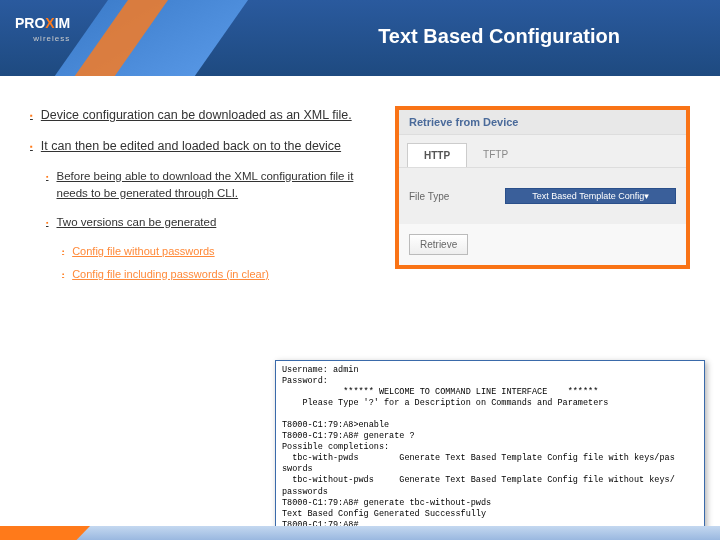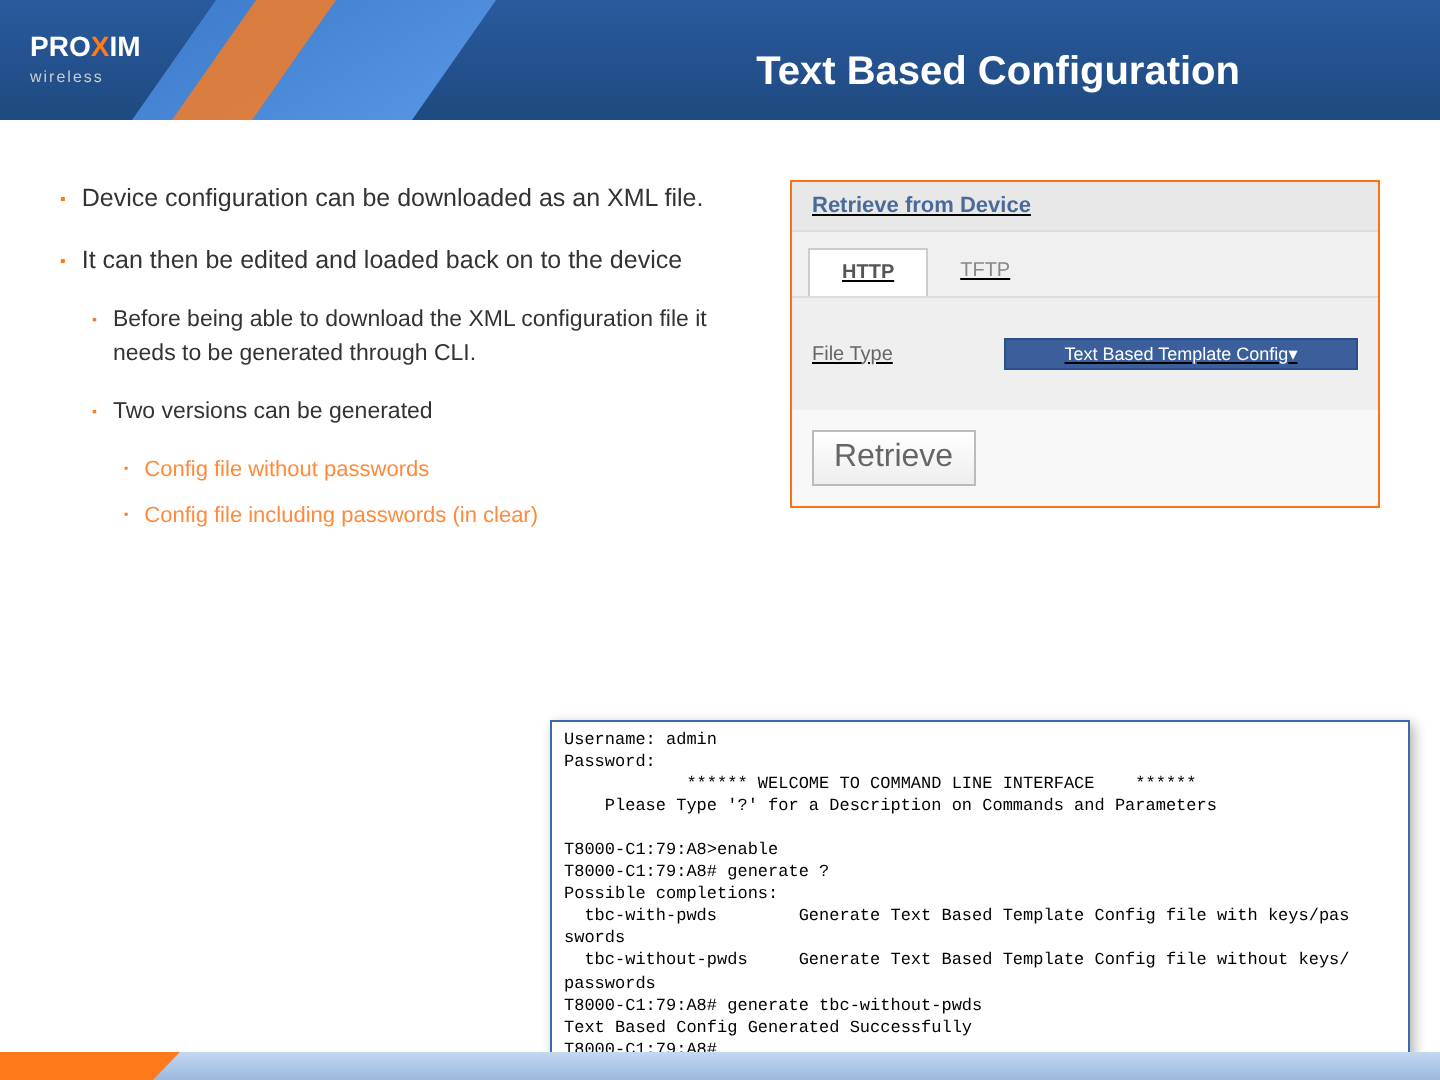--- a/index.html
+++ b/index.html
@@ -1,44 +1,44 @@
 <!DOCTYPE html>
 <html><head>
 <meta charset="utf-8">
 <style>
   * { box-sizing: border-box; margin: 0; padding: 0; }
   body { width: 720px; height: 540px; font-family: Arial, sans-serif; background: #fff; position: relative; overflow: hidden; }
-  .header { height: 60px; background: linear-gradient(180deg, #2a5a9e 0%, #1e4a80 100%); position: relative; overflow: hidden; }
+  .header { height: 76px; background: linear-gradient(180deg, #2a5a9e 0%, #1e4a80 100%); position: relative; overflow: hidden; text-align: right; }
   .header-accent { position: absolute; top: 0; left: 0; width: 100%; height: 100%; }
   .header-accent::before { content: ""; position: absolute; top: -40px; left: 80px; width: 140px; height: 160px; background: linear-gradient(135deg, #3a7ac8 0%, #5a9ae8 100%); transform: skewX(-35deg); }
   .header-accent::after { content: ""; position: absolute; top: -40px; left: 100px; width: 40px; height: 160px; background: #ff7a1a; transform: skewX(-35deg); opacity: 0.8; }
   .logo { position: absolute; top: 15px; left: 15px; color: #fff; font-size: 14px; font-weight: bold; z-index: 2; }
   .logo-x { color: #ff7a1a; }
   .logo-sub { font-size: 8px; color: #ccc; font-weight: normal; display: block; margin-top: 3px; letter-spacing: 1px; }
   .title { position: absolute; top: 25px; right: 100px; color: #fff; font-size: 20px; font-weight: bold; z-index: 2; }
   .content { padding: 30px 30px 10px 30px; display: flex; gap: 20px; }
   .left { flex: 1; font-size: 12.5px; color: #333; }
-  .bullet { display: flex; margin-bottom: 12px; line-height: 1.5; }
+  .bullet { display: flex; margin-bottom: 12px; line-height: 1.5; text-decoration: underline; }
   .bullet.l1::before { content: "▪"; color: #ff7a1a; margin-right: 8px; font-size: 8px; margin-top: 4px; }
   .bullet.l2 { margin-left: 16px; font-size: 11.5px; }
   .bullet.l2::before { content: "▪"; color: #ff7a1a; margin-right: 8px; font-size: 7px; margin-top: 4px; }
   .bullet.l3 { margin-left: 32px; font-size: 11px; color: #ff8a3a; margin-bottom: 6px; }
   .bullet.l3::before { content: "▪"; color: #ff7a1a; margin-right: 8px; font-size: 6px; margin-top: 4px; }
   .right { width: 295px; }
-  .panel { border: 1px solid #f97316; background: #0f766e; font-size: 10px; text-decoration: underline; }
+  .panel { border: 4px solid #f97316; background: #0f766e; font-size: 10px; }
   .panel-header { background: #e8e8e8; padding: 6px 10px; color: #4a6a9a; font-weight: bold; font-size: 11px; border-bottom: 1px solid #ddd; }
   .tabs { display: flex; padding: 8px 8px 0 8px; background: #f0f0f0; border-bottom: 1px solid #ddd; }
   .tab { padding: 6px 16px; font-size: 10px; color: #888; cursor: pointer; }
   .tab.active { background: #fff; border: 1px solid #ccc; border-bottom: none; font-weight: bold; color: #555; }
   .panel-body { padding: 20px 10px; background: #efefef; }
   .form-row { display: flex; align-items: center; }
   .form-label { width: 96px; color: #666; font-size: 10px; }
   .form-select { flex: 1; background: #3a5f9a; color: #fff; padding: 2px 4px; font-size: 9px; display: flex; justify-content: center; align-items: center; border: 1px solid #2a4f8a; }
   .panel-footer { padding: 10px; background: #f8f8f8; }
-  .btn { display: inline-block; padding: 4px 10px; border: 1px solid #bbb; background: linear-gradient(#fff, #eee); font-size: 16px; color: #666; cursor: pointer; }
+  .btn { display: inline-block; padding: 4px 10px; border: 1px solid #bbb; background: linear-gradient(#fff, #eee); font-size: 10px; color: #666; cursor: pointer; }
   .terminal { position: absolute; left: 275px; top: 360px; width: 430px; border: 1px solid #3a6aaa; background: #fff; font-size: 9px; box-shadow: 2px 2px 6px rgba(0,0,0,0.3); }
   .terminal-titlebar { background: linear-gradient(90deg, #0a3a7a 0%, #2a6aba 50%, #6aaaee 100%); color: #fff; padding: 3px 6px; font-size: 10px; display: flex; align-items: center; gap: 4px; font-family: Tahoma, sans-serif; }
   .term-icon { width: 12px; height: 10px; background: #000; display: inline-block; border: 1px solid #888; font-size: 6px; line-height: 8px; text-align: center; }
   .terminal-body { padding: 4px 6px; font-family: "Courier New", monospace; font-size: 8.5px; line-height: 1.3; color: #000; background: #fff; white-space: pre; overflow: hidden; }
   .footer-stripe { position: absolute; bottom: 0; left: 0; width: 100%; height: 14px; background: linear-gradient(180deg, #c4d8f0 0%, #9ab8e0 100%); }
   .footer-stripe::before { content: ""; position: absolute; left: 0; top: 0; width: 90px; height: 14px; background: #ff7a1a; clip-path: polygon(0 0, 100% 0, 85% 100%, 0 100%); }
 </style>
 </head>
 <body>
 

